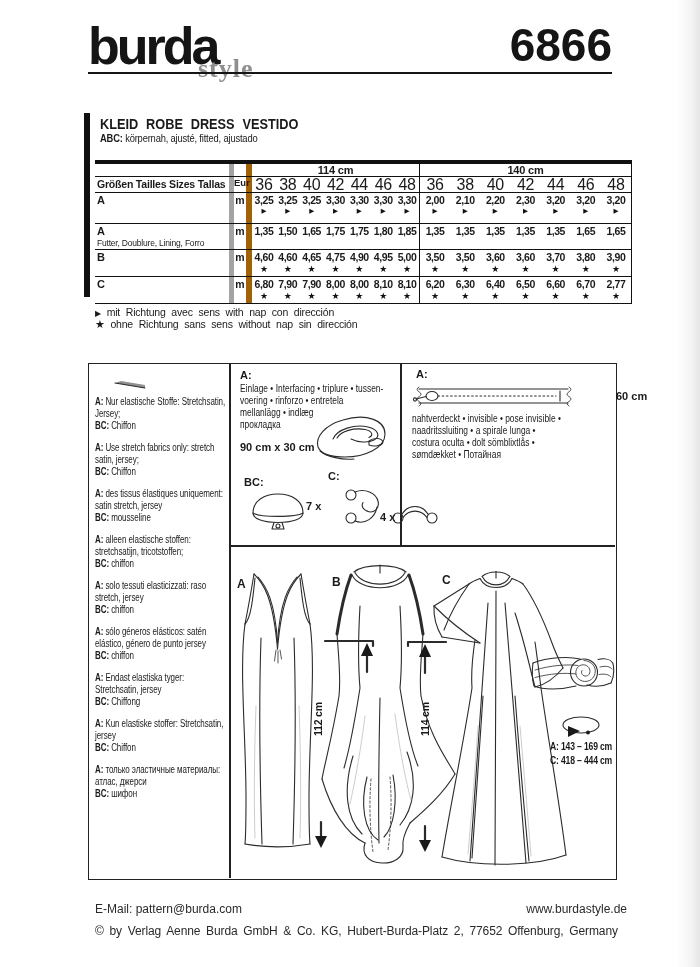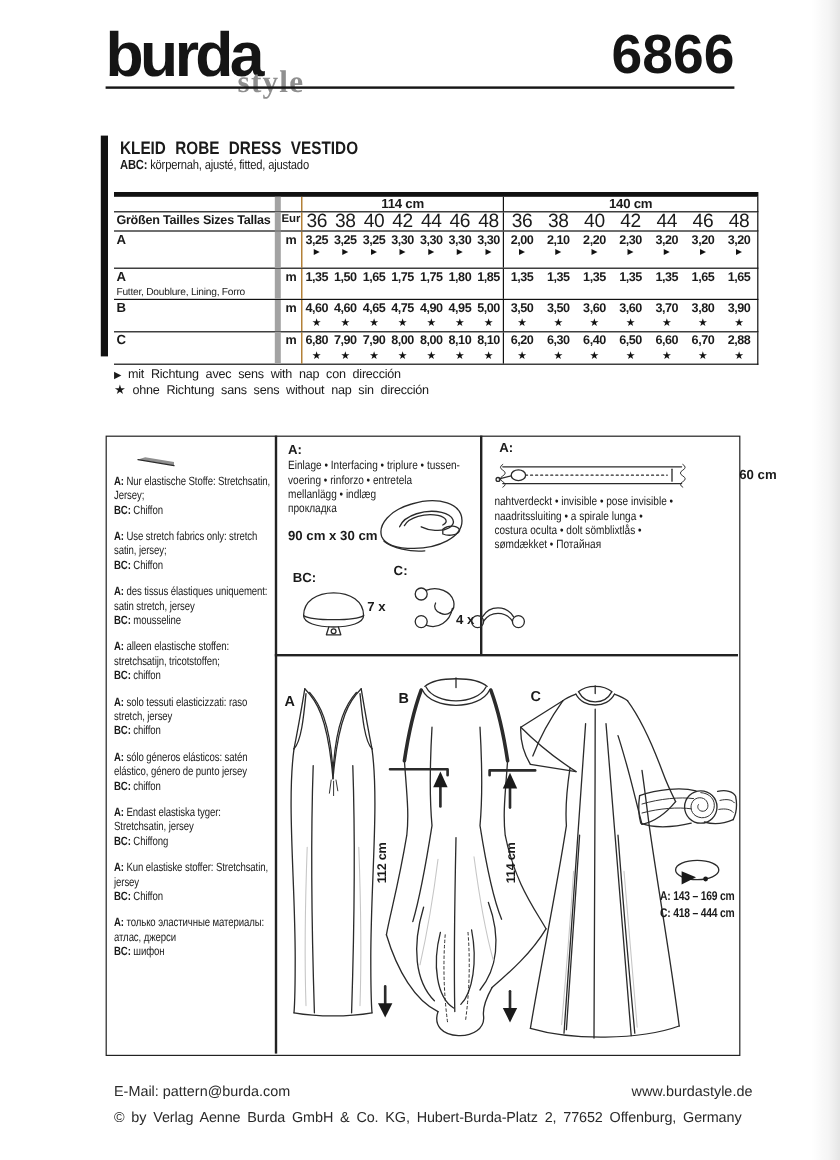--- a/index.html
+++ b/index.html
@@ -17,21 +17,21 @@
   .title-main{font-weight:bold;font-size:15px;word-spacing:5px;letter-spacing:0px;}
   .title-sub{font-size:11px;letter-spacing:-0.2px;}
   
   .ftable{position:absolute;left:95px;top:160px;width:537px;font-size:10.5px;}
   .ftable *{box-sizing:border-box;}
   .t-topbar{height:4px;background:#111;}
   .trow{display:flex;border-bottom:1px solid #111;border-right:1px solid #111;}
   .trow-groups{height:13px;}
   .trow-sizes{height:16px;}
   .c-label{width:139px;border-right:5px solid #a3a3a3;padding-left:2px;}
-  .c-eur{width:18px;border-right:1px solid #a16207;text-align:center;font-weight:bold;font-size:9.5px;}
+  .c-eur{width:18px;border-right:6px solid #a16207;text-align:center;font-weight:bold;font-size:9.5px;}
   .c-g1{width:168px;border-right:1px solid #111;}
   .c-g2{width:211px;}
   .cells{display:flex;}
   .cell{flex:1;text-align:center;}
   .group-head{font-weight:bold;font-size:11px;text-align:center;line-height:13px;letter-spacing:-0.2px;}
   .szc{font-weight:normal;font-size:16px;line-height:15px;letter-spacing:-0.3px;}
   .sizes-label{font-weight:bold;font-size:10.5px;line-height:15px;letter-spacing:-0.2px;}
   .rl .rlab{font-weight:bold;font-size:11px;line-height:13px;padding-top:1px;}
   .rl .rsub{font-size:8.5px;letter-spacing:-0.2px;color:#222;}
   .unit{font-weight:bold;font-size:10.5px;line-height:15px;}
@@ -361,21 +361,21 @@
             </div>
             <div class="cell vc">
               <div class="val">6,60</div>
               <div class="sym star">★</div>
             </div>
             <div class="cell vc">
               <div class="val">6,70</div>
               <div class="sym star">★</div>
             </div>
             <div class="cell vc">
-              <div class="val">2,88</div>
+              <div class="val">2,77</div>
               <div class="sym star">★</div>
             </div>
           </div>
         </div>
       </div>
   </div>
 
   <div class="abs legend" style="left:95px;top:306px;width:537px;">
     <span>
       <span class="sym-n">▶</span>

